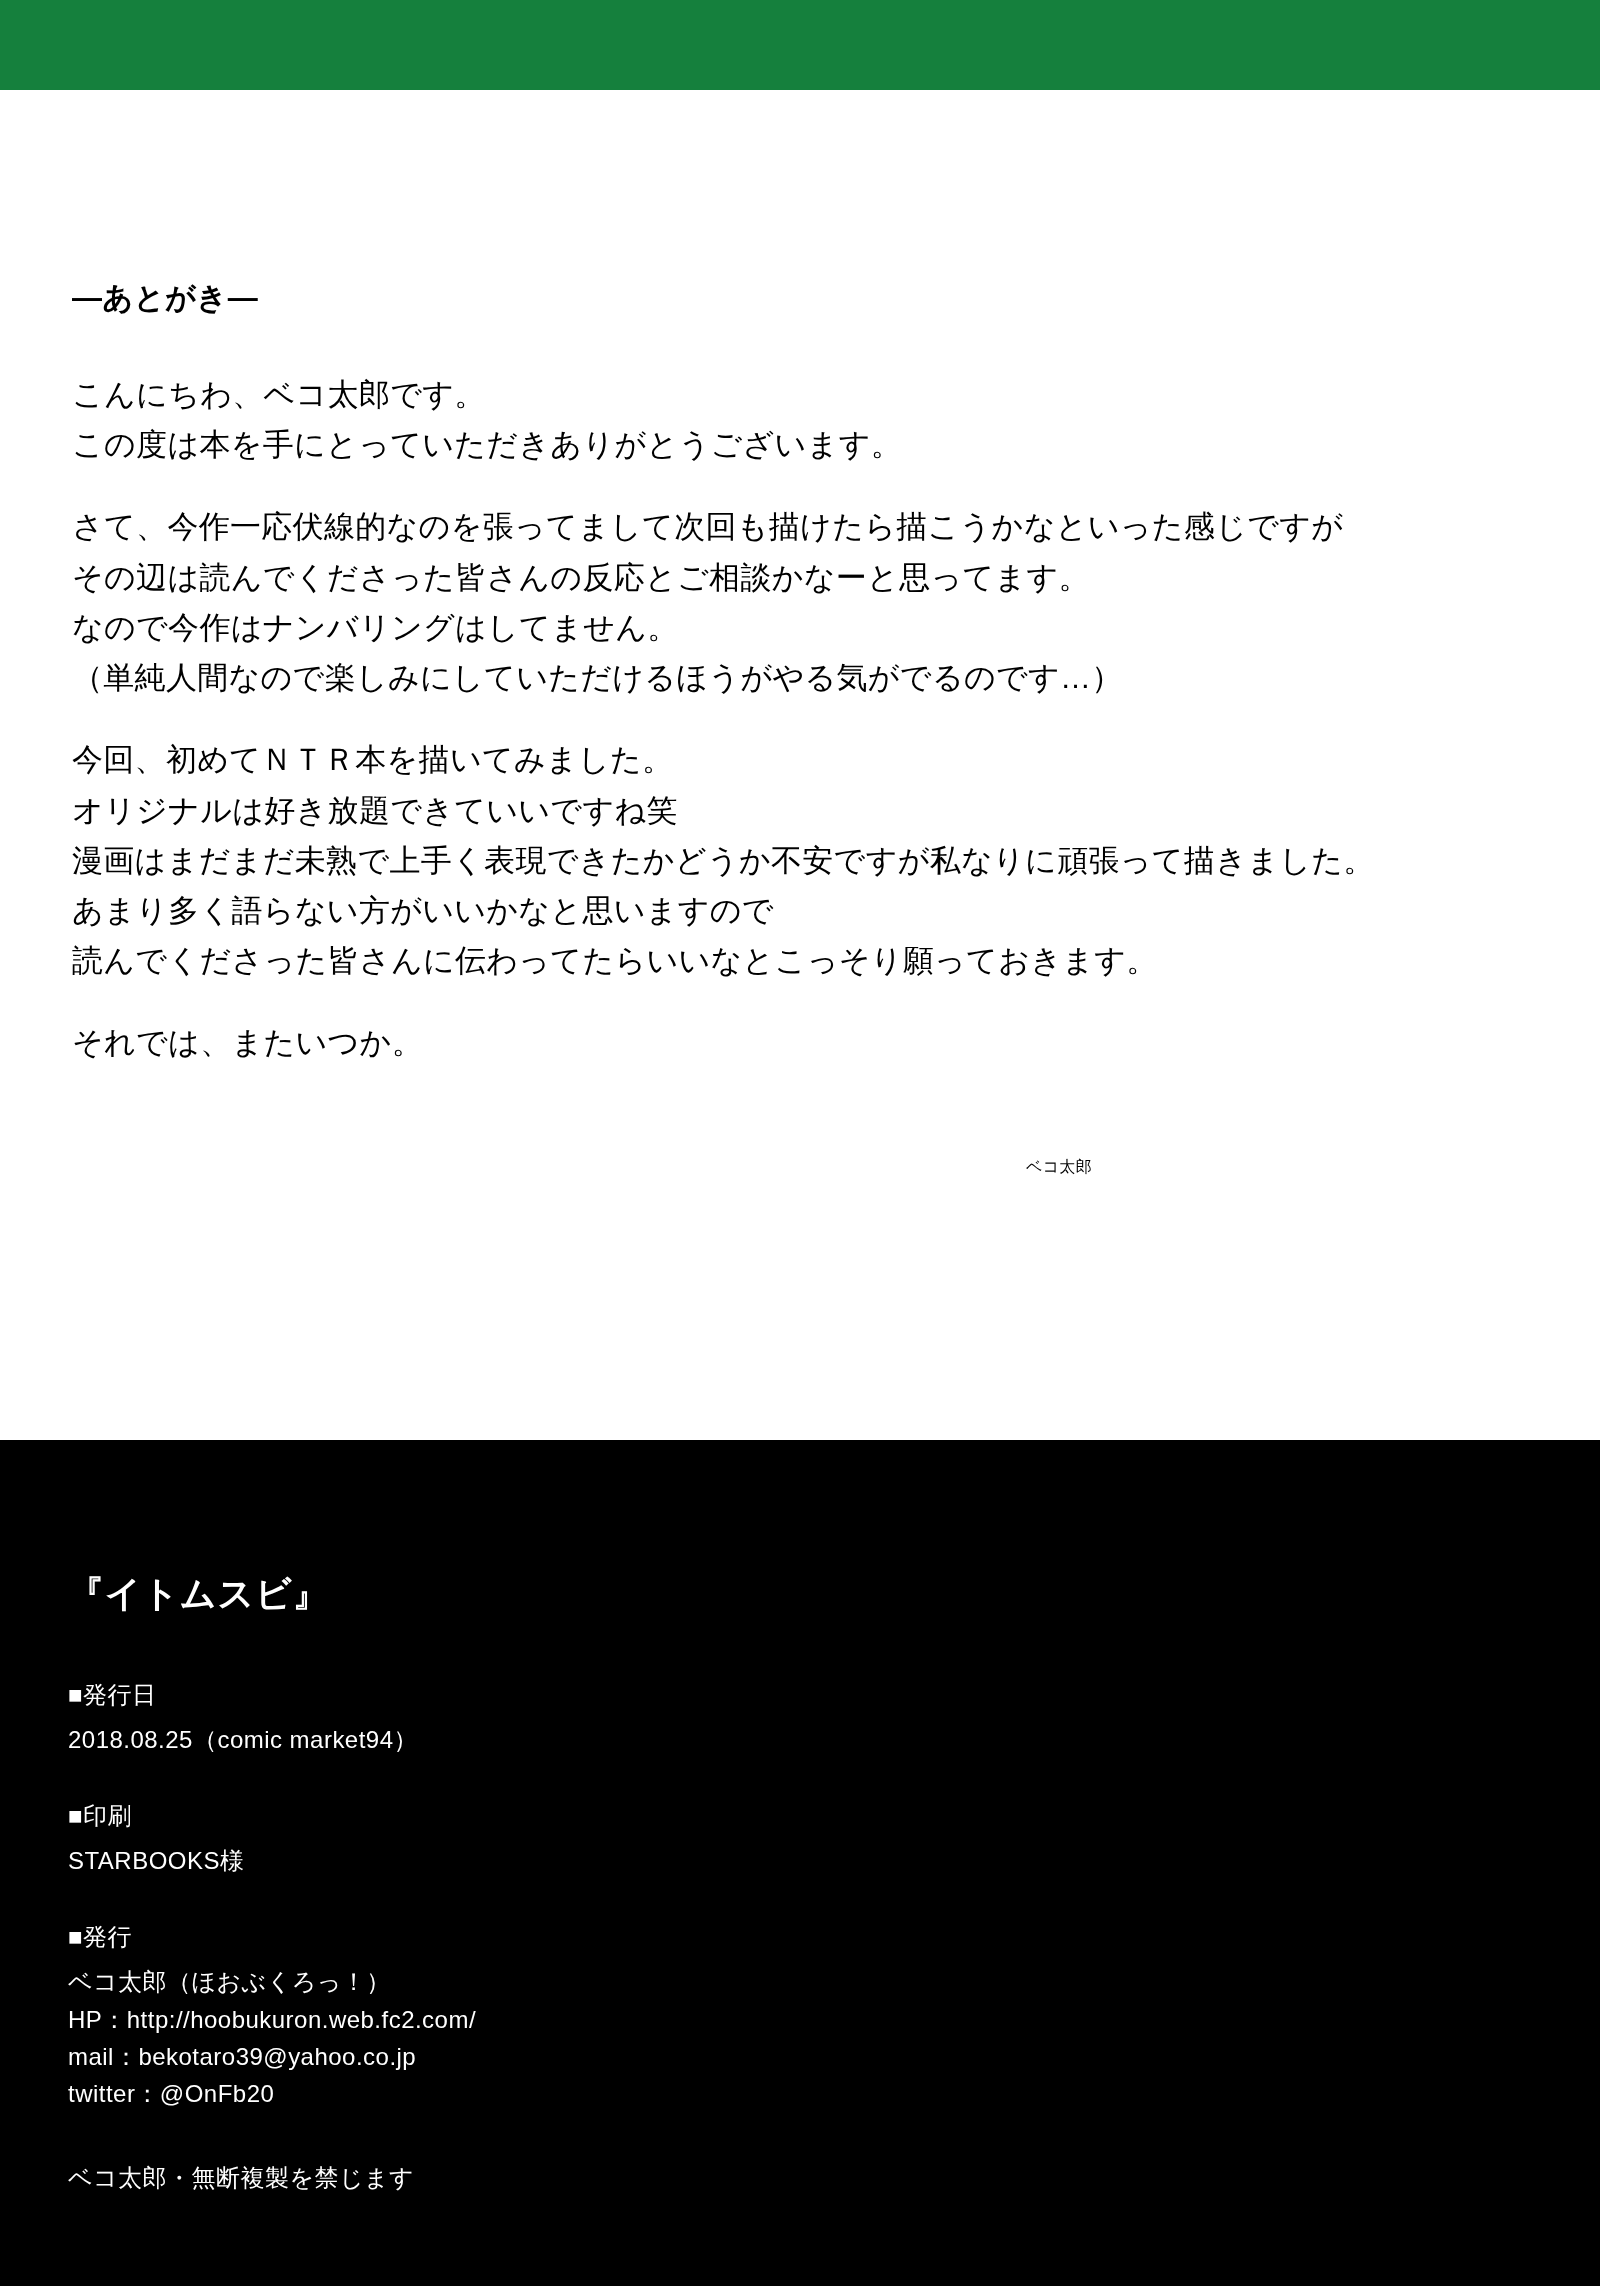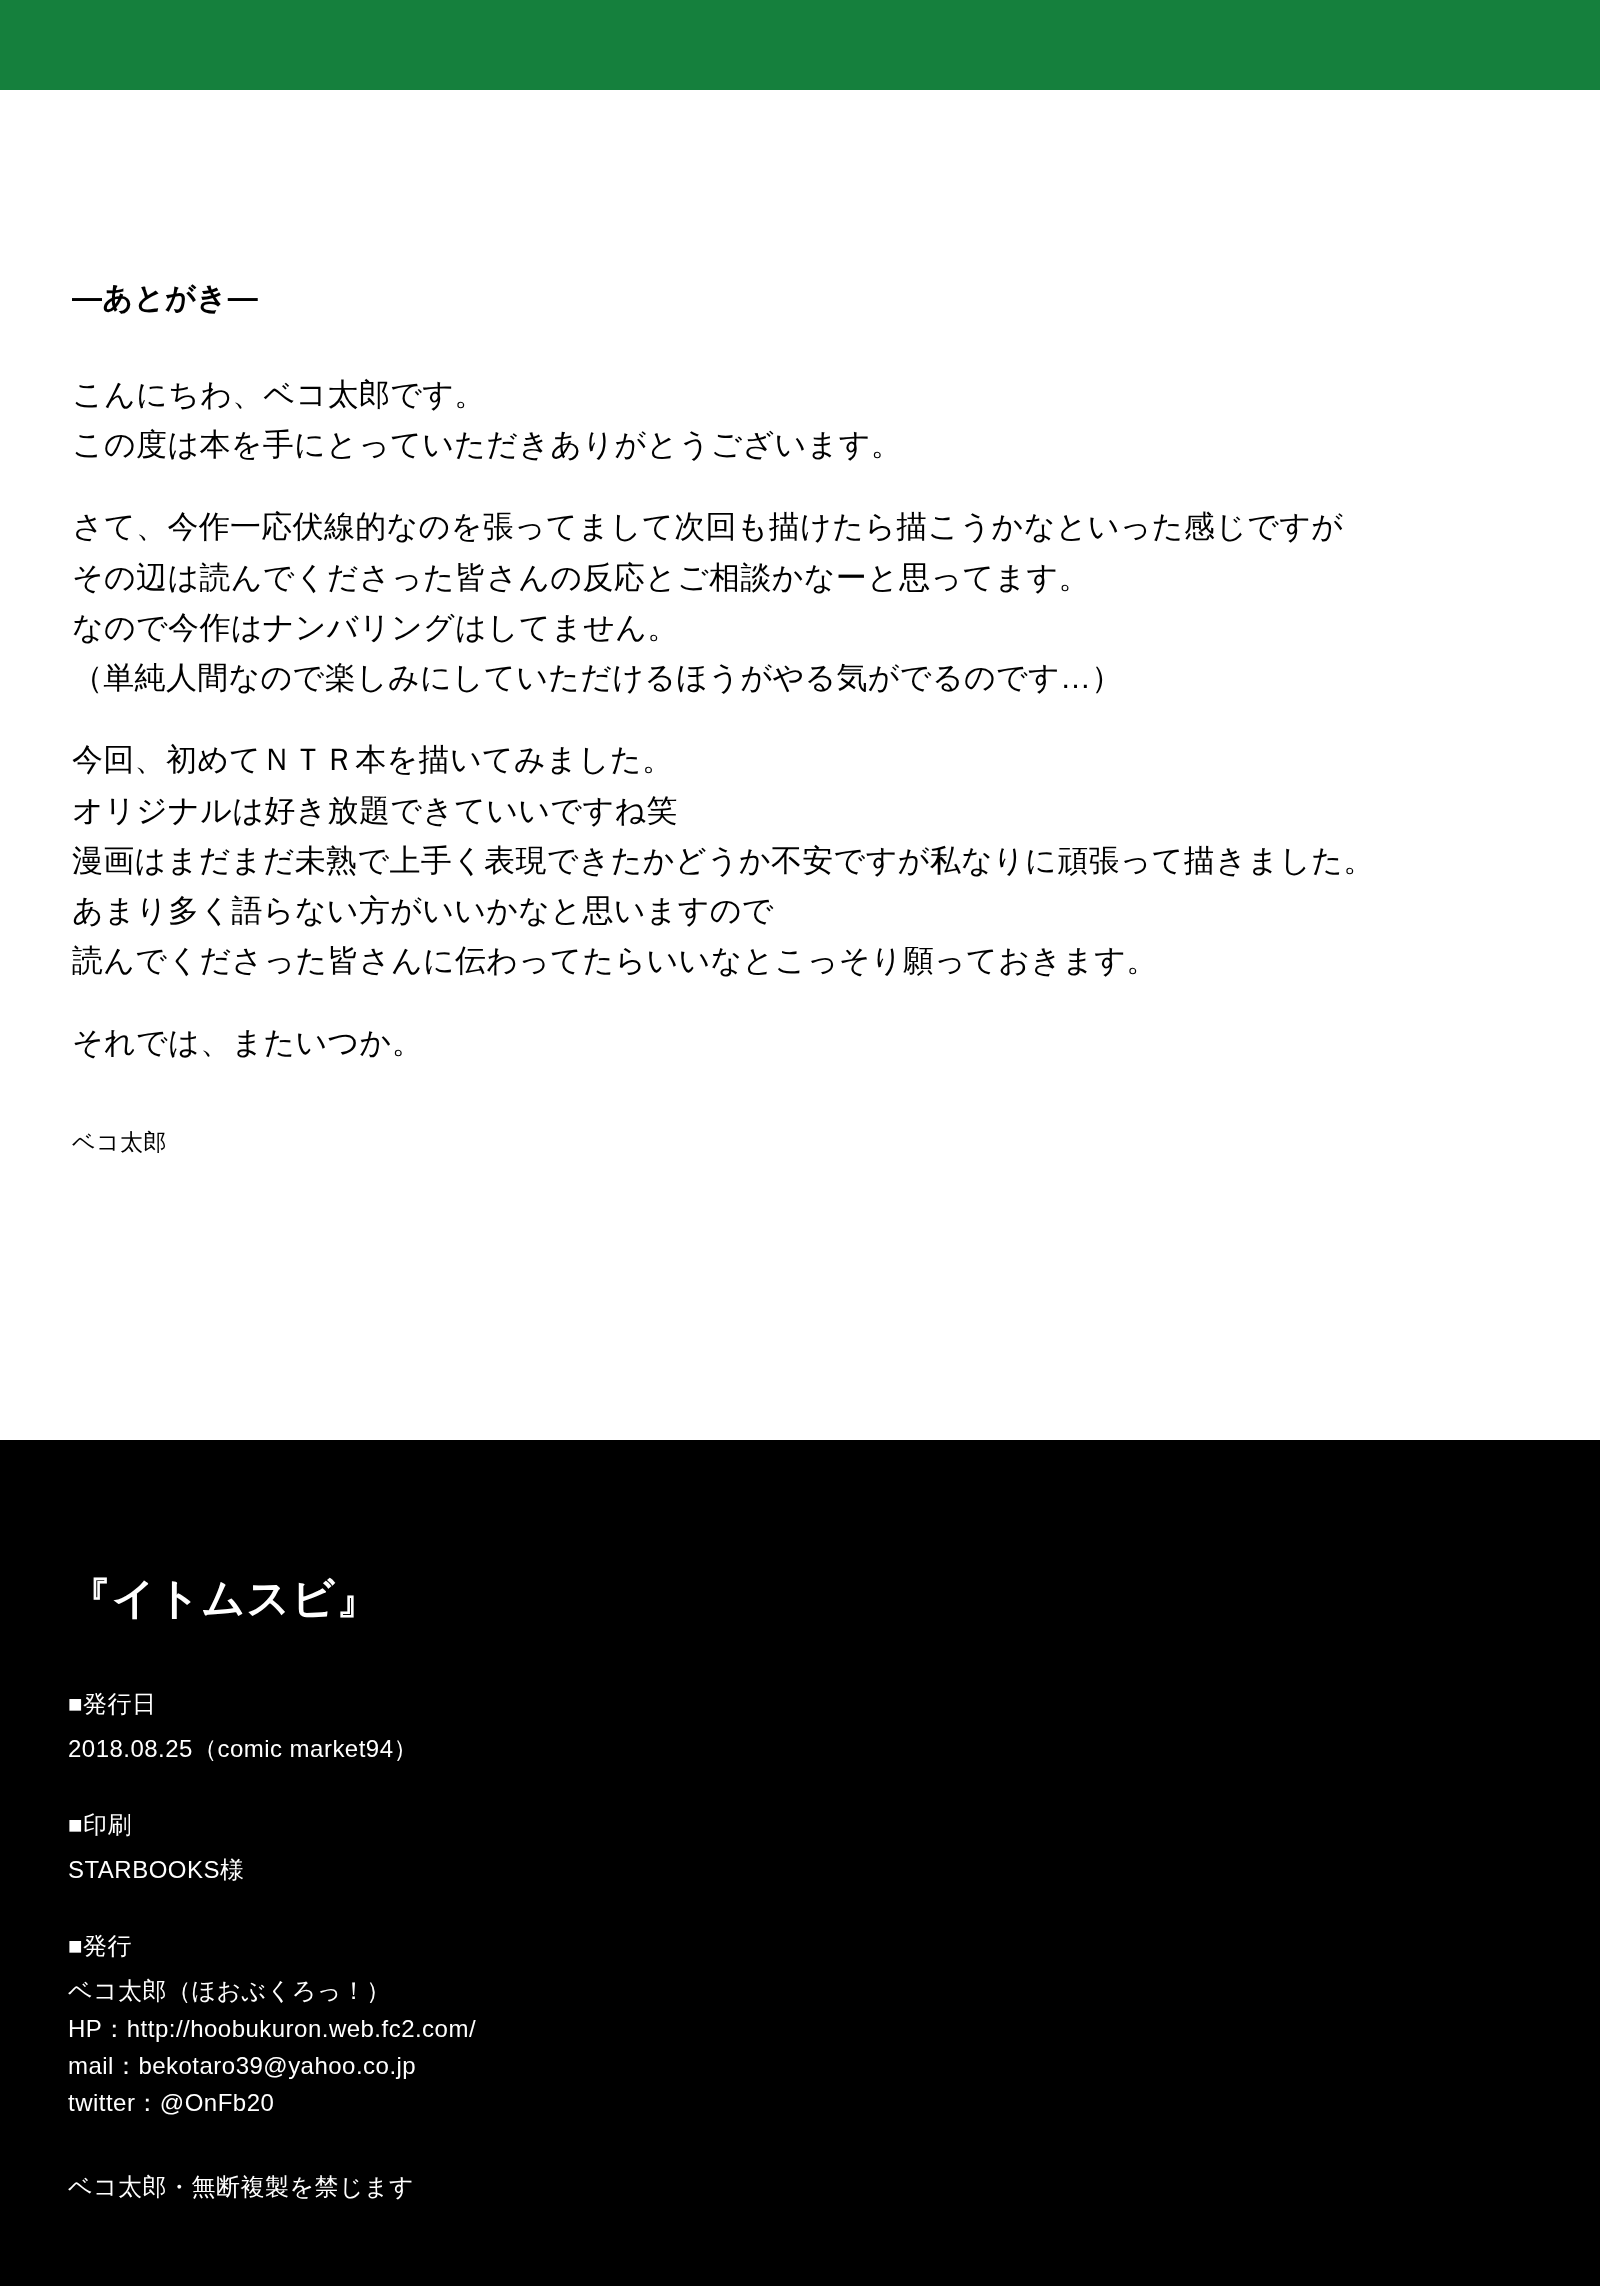--- a/index.html
+++ b/index.html
@@ -49,24 +49,24 @@
     color: #000000;
     line-height: 1.62;
     margin: 0 0 32px 0;
     letter-spacing: 0.01em;
     white-space: pre-line;
   }
   .para:last-of-type {
     margin-bottom: 16px;
   }
   .signature {
-    margin-top: 58px;
-    text-align: left;
+    margin-top: 88px;
+    text-align: right;
     padding-right: 430px;
-    font-size: 23px;
+    font-size: 16px;
     color: #000000;
     letter-spacing: 0.02em;
   }
 
   
   .colophon-panel {
     position: absolute;
     left: 0;
     top: 1440px;
     width: 1600px;
@@ -75,21 +75,21 @@
     color: #ffffff;
     box-sizing: border-box;
   }
   .colophon-inner {
     position: absolute;
     left: 68px;
     top: 130px;
     width: 1460px;
   }
   .colophon-title {
-    font-size: 43px;
+    font-size: 36px;
     font-weight: bold;
     color: #ffffff;
     letter-spacing: 0.02em;
     margin: 0 0 60px 0;
   }
   .block {
     margin: 0 0 42px 0;
   }
   .block-head {
     font-size: 24px;

